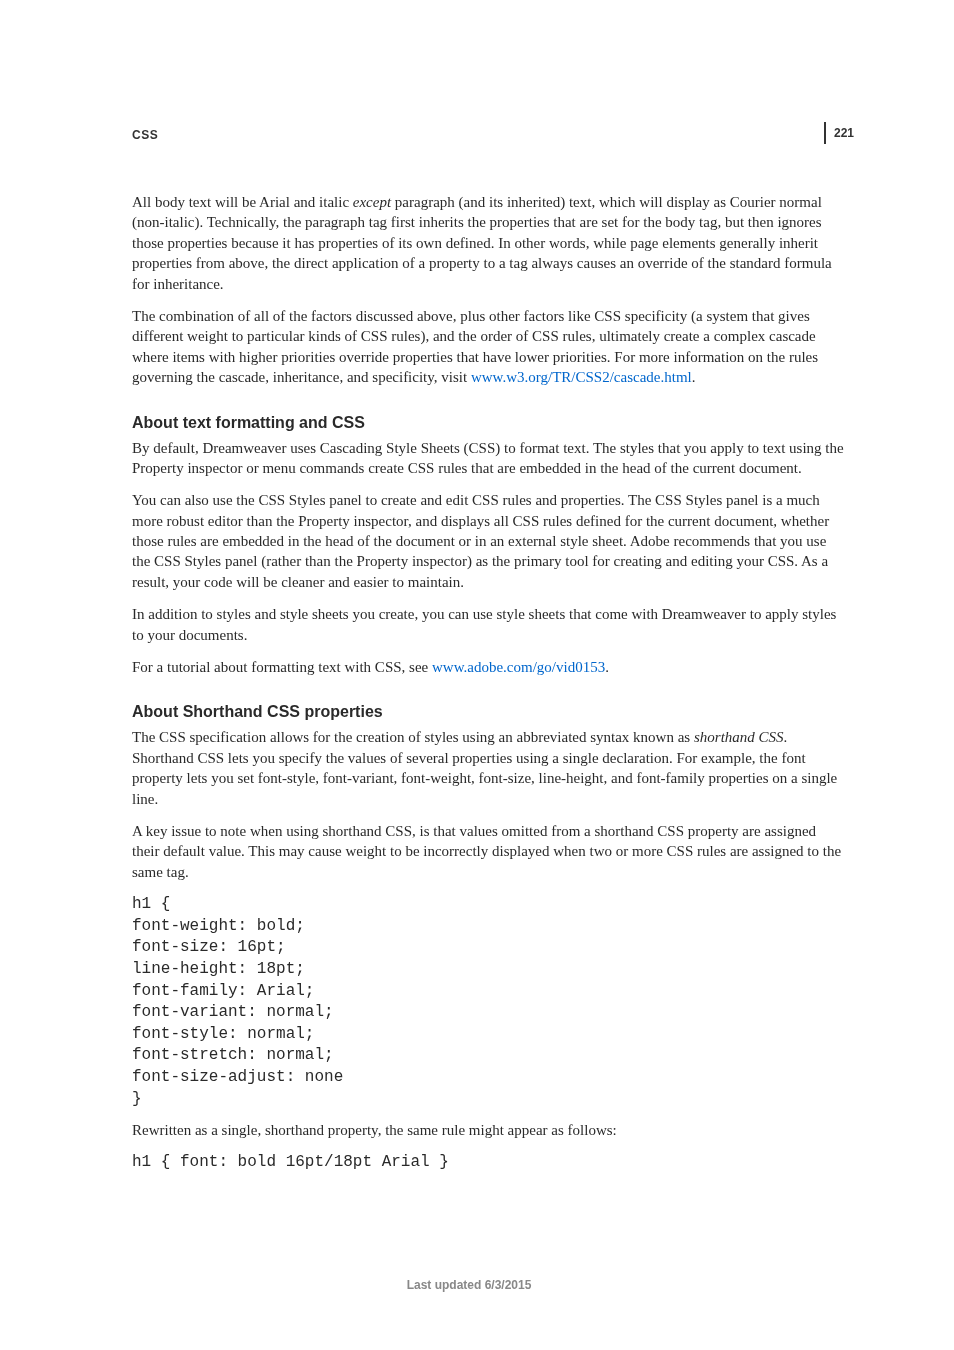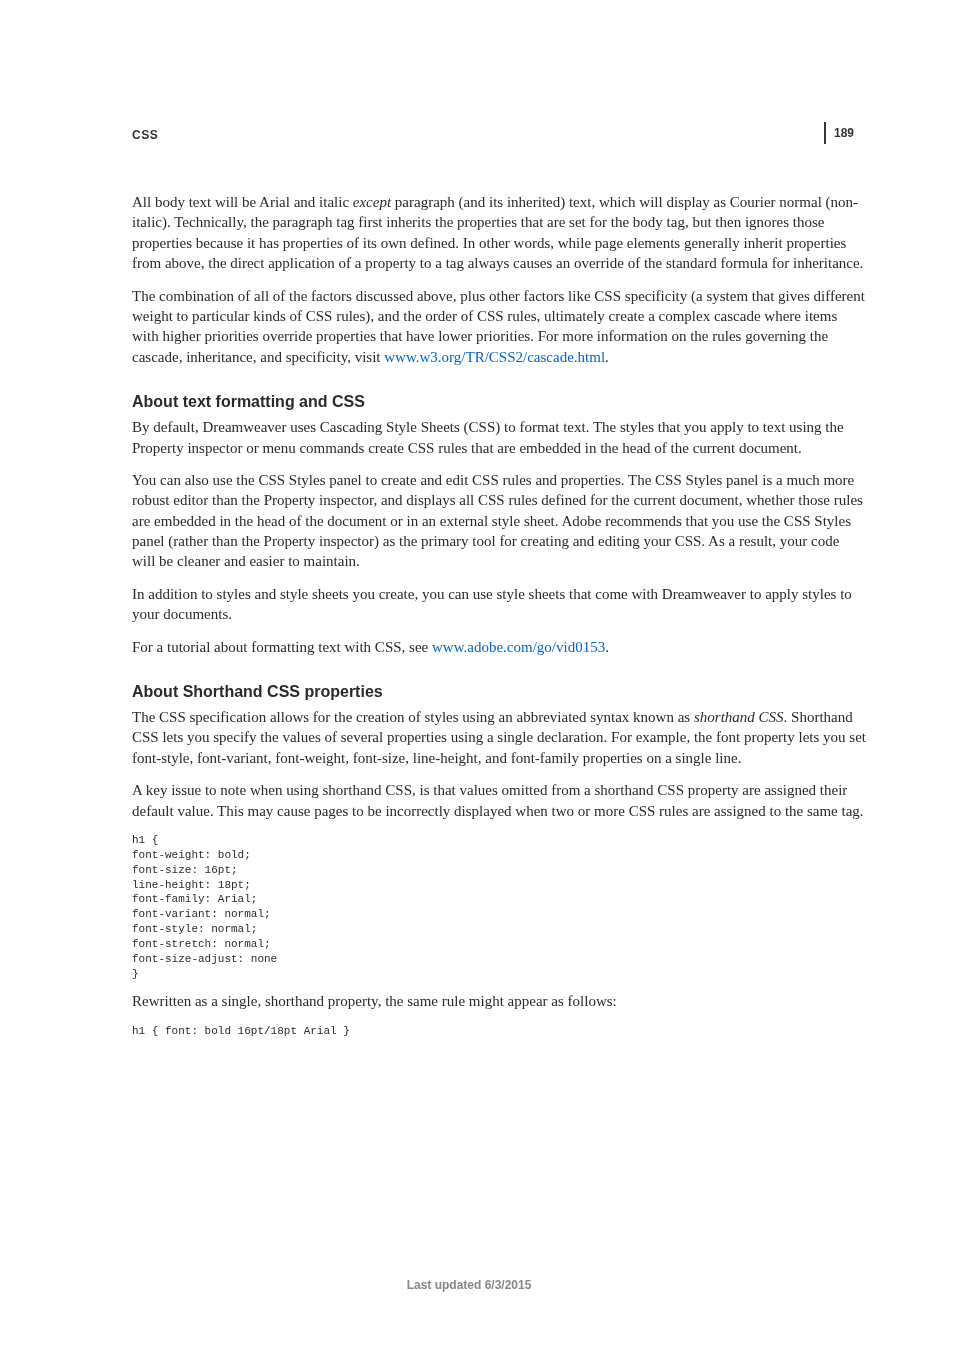--- a/index.html
+++ b/index.html
@@ -7,21 +7,21 @@
     font-family: "Minion Pro", "Times New Roman", Georgia, serif;
     font-size: 15px;
     color: #2a2a2a;
     margin: 0;
     background: #fff;
   }
   .page {
     width: 954px;
     height: 1350px;
     box-sizing: border-box;
-    padding: 128px 79px 60px 132px;
+    padding: 128px 100px 60px 132px;
     position: relative;
     display: flex;
     flex-direction: column;
   }
   .running-head {
     position: absolute;
     top: 128px;
     left: 132px;
     right: 100px;
     display: flex;
@@ -59,21 +59,21 @@
     color: #2a2a2a;
     margin: 26px 0 6px 0;
   }
   a.doc-link {
     color: #0066cc;
     text-decoration: none;
   }
   em { font-style: italic; }
   .code {
     font-family: "Courier New", Courier, monospace;
-    font-size: 11px;
+    font-size: 16px;
     white-space: pre;
     line-height: 1.35;
     margin: 8px 0 10px 0;
     color: #2a2a2a;
   }
   .footer {
     position: absolute;
     bottom: 58px;
     left: 0;
     right: 16px;
@@ -84,21 +84,21 @@
     color: #888;
   }
 </style>
 </head>
 <body>
 
 <div class="page">
 
   <div class="running-head">
     <div class="running-head-left">CSS</div>
-    <div class="page-number-box">189</div>
+    <div class="page-number-box">221</div>
   </div>
 
   <div class="content">
 
     <p>
       <span>All body text will be Arial and italic </span><em>except</em><span> paragraph (and its inherited) text, which will display as Courier normal (non-italic). Technically, the paragraph tag first inherits the properties that are set for the body tag, but then ignores those properties because it has properties of its own defined. In other words, while page elements generally inherit properties from above, the direct application of a property to a tag always causes an override of the standard formula for inheritance.</span>
     </p>
 
     <p>
       <span>The combination of all of the factors discussed above, plus other factors like CSS specificity (a system that gives different weight to particular kinds of CSS rules), and the order of CSS rules, ultimately create a complex cascade where items with higher priorities override properties that have lower priorities. For more information on the rules governing the cascade, inheritance, and specificity, visit </span><a href="#" class="doc-link">www.w3.org/TR/CSS2/cascade.html</a><span>.</span>
@@ -111,21 +111,21 @@
     <p>In addition to styles and style sheets you create, you can use style sheets that come with Dreamweaver to apply styles to your documents.</p>
     <p>
       <span>For a tutorial about formatting text with CSS, see </span><a href="#" class="doc-link">www.adobe.com/go/vid0153</a><span>.</span>
     </p>
 
     <h2 class="section-h">About Shorthand CSS properties</h2>
 
     <p>
       <span>The CSS specification allows for the creation of styles using an abbreviated syntax known as </span><em>shorthand CSS</em><span>. Shorthand CSS lets you specify the values of several properties using a single declaration. For example, the font property lets you set font-style, font-variant, font-weight, font-size, line-height, and font-family properties on a single line.</span>
     </p>
-    <p>A key issue to note when using shorthand CSS, is that values omitted from a shorthand CSS property are assigned their default value. This may cause pages to be incorrectly displayed when two or more CSS rules are assigned to the same tag.</p>
+    <p>A key issue to note when using shorthand CSS, is that values omitted from a shorthand CSS property are assigned their default value. This may cause weight to be incorrectly displayed when two or more CSS rules are assigned to the same tag.</p>
 
     <div class="code">h1 { 
 font-weight: bold; 
 font-size: 16pt; 
 line-height: 18pt; 
 font-family: Arial; 
 font-variant: normal; 
 font-style: normal; 
 font-stretch: normal; 
 font-size-adjust: none 

